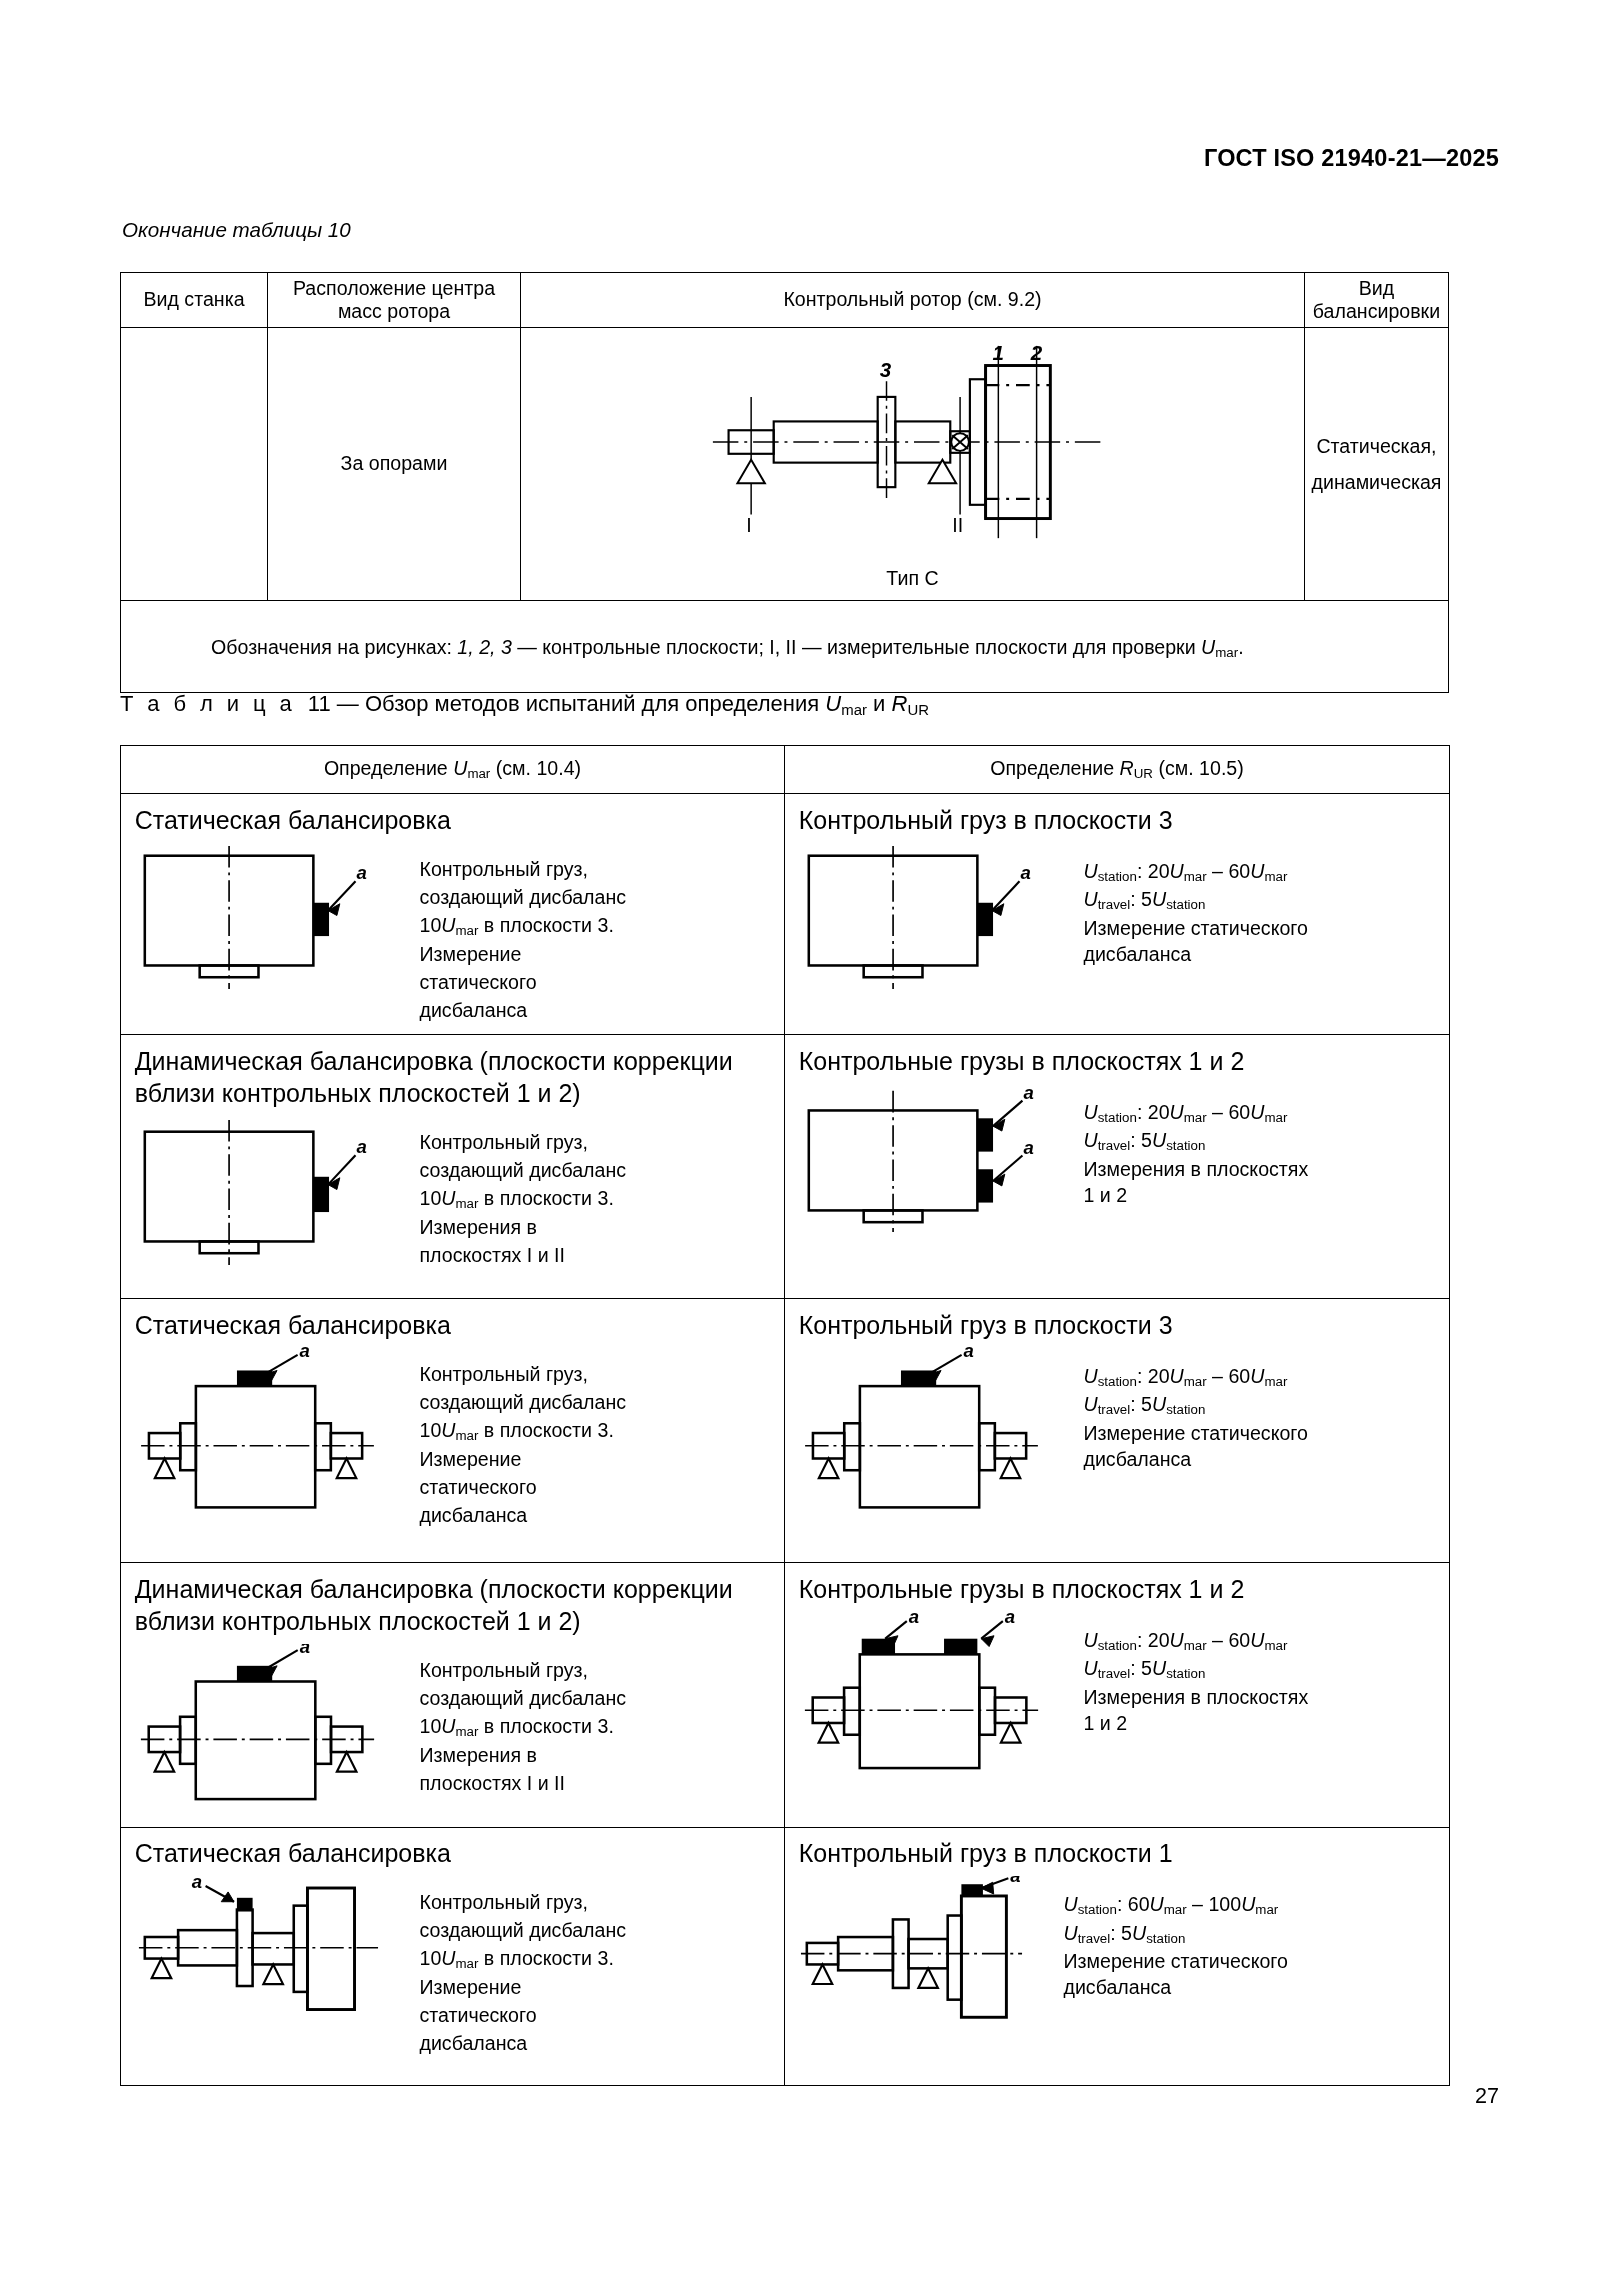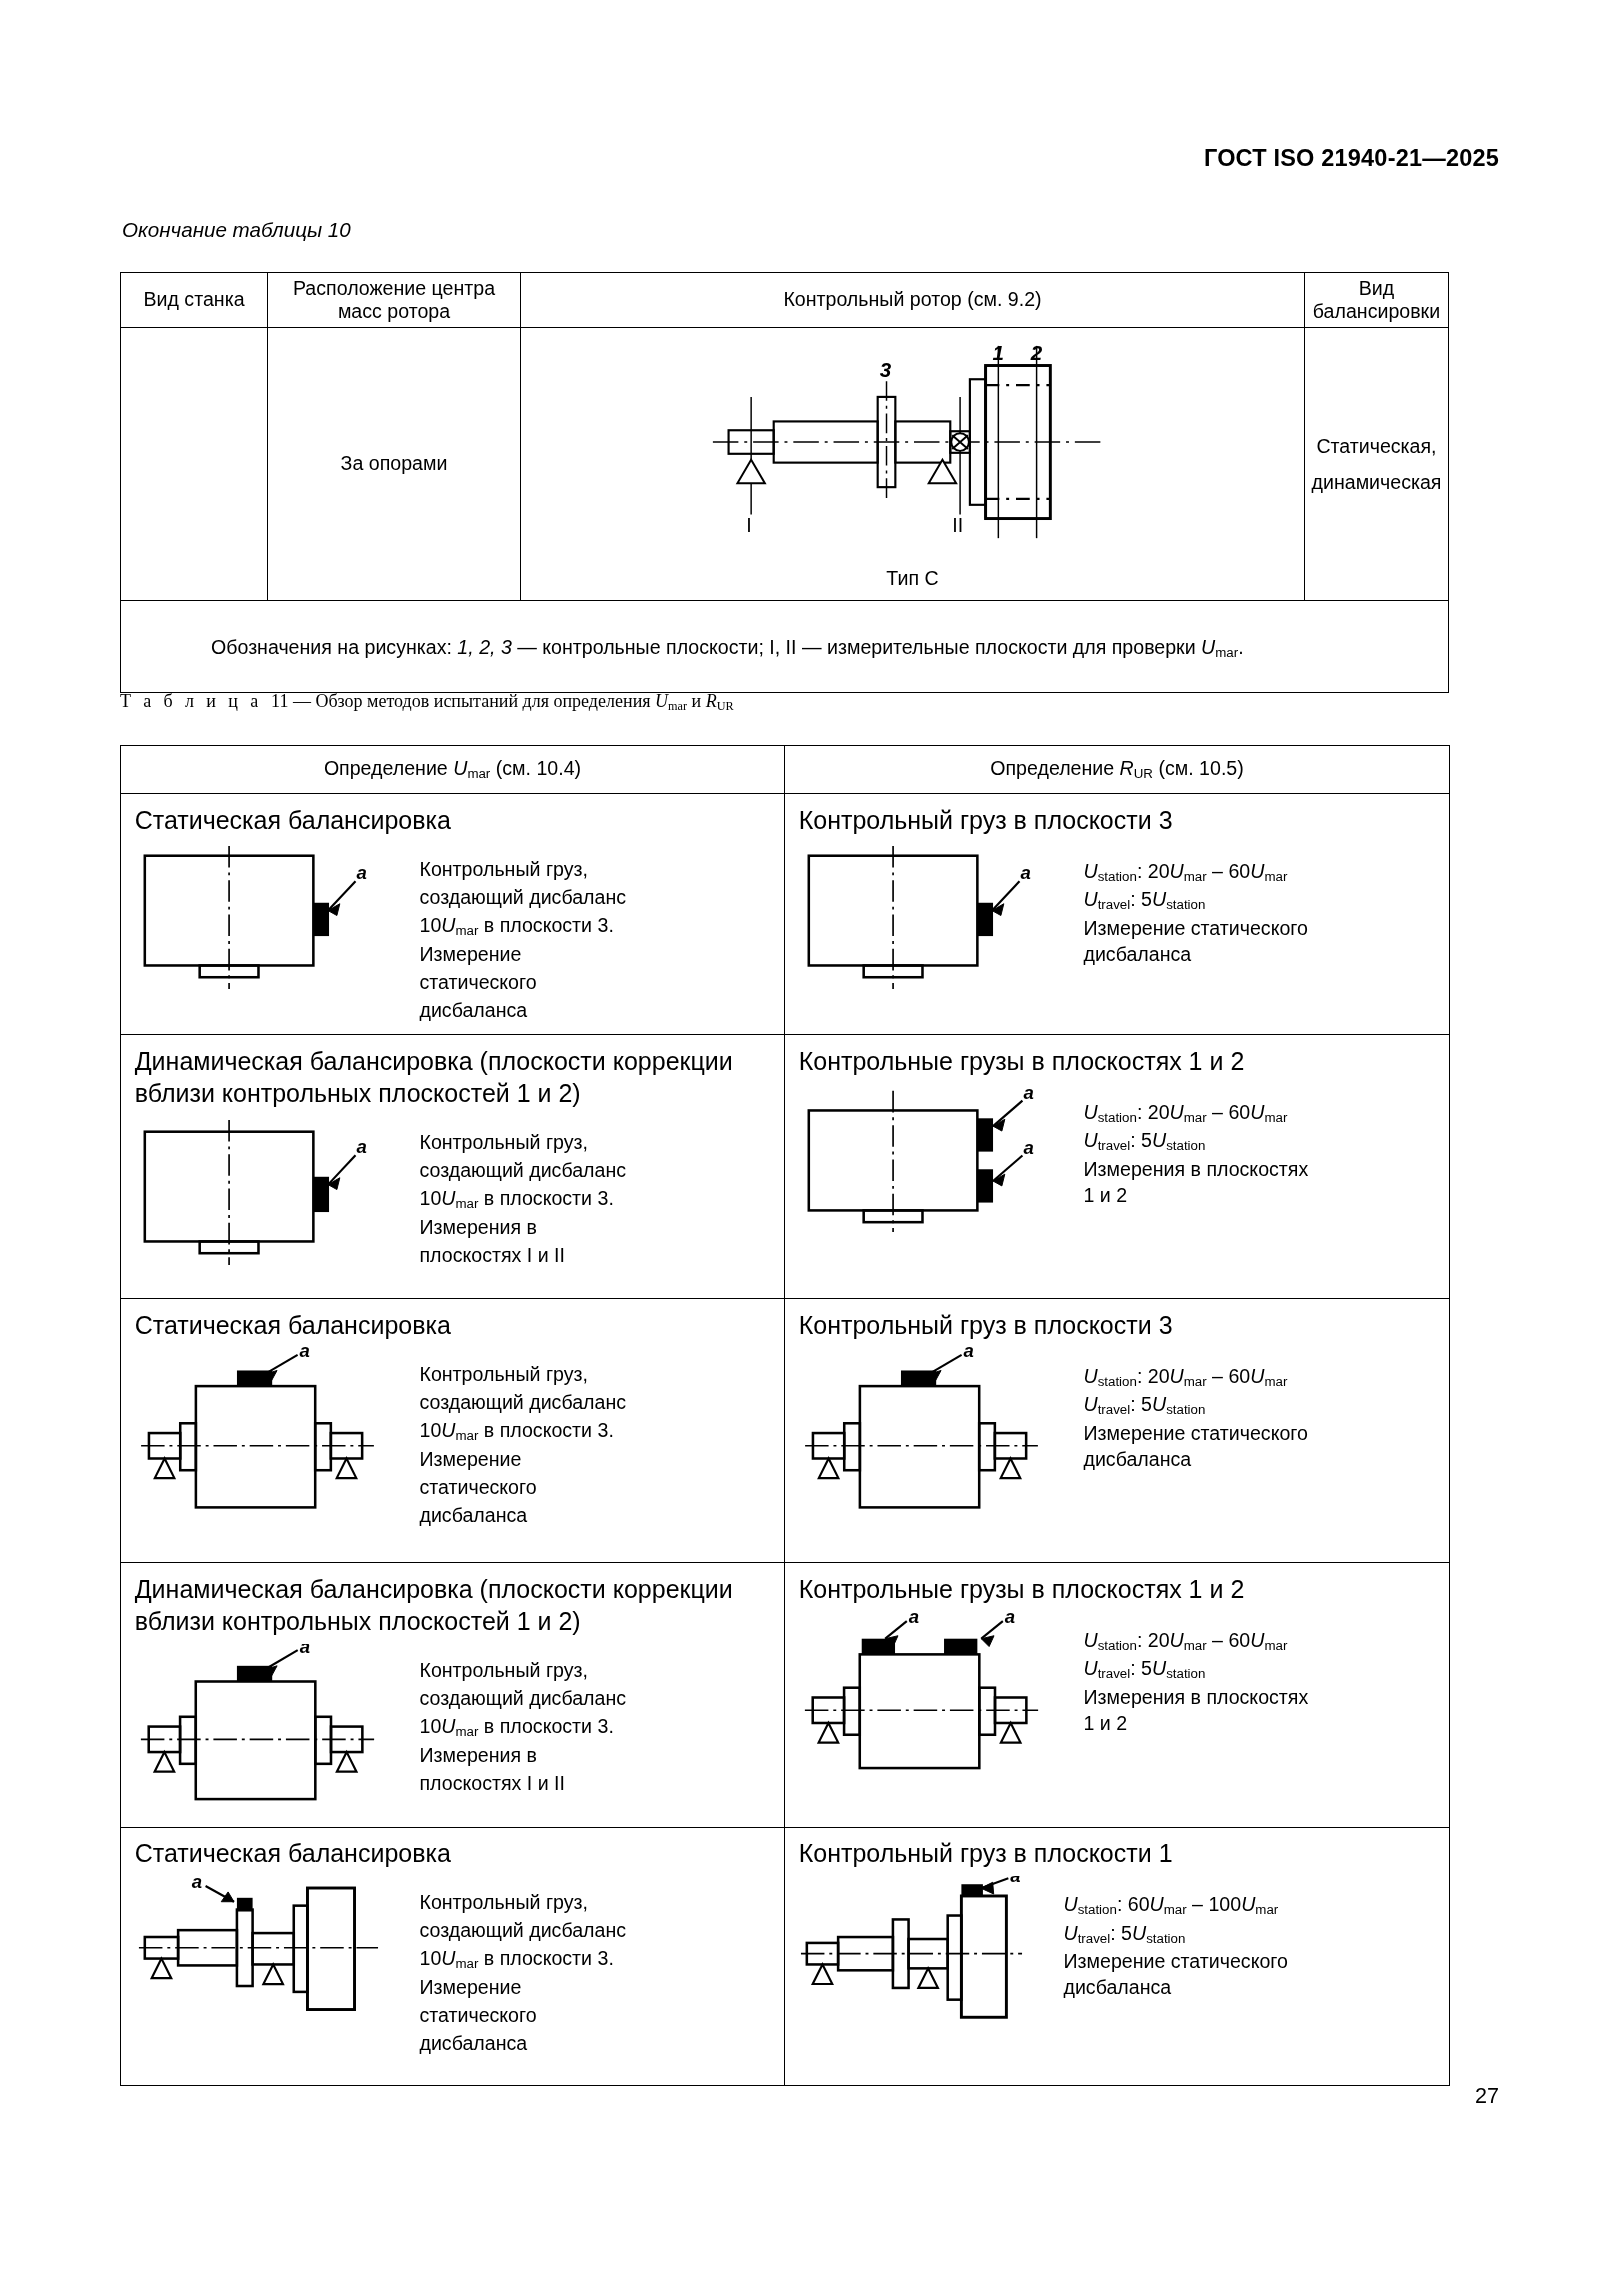--- a/index.html
+++ b/index.html
@@ -70,23 +70,22 @@
     padding: 9.8px 13.7px 7.8px 39px;
     font-size: 19.6px;
     line-height: 1.45;
   }
   .t10 .note-row .note-indent { display: inline; }
   
   .t11-caption {
     position: absolute;
     top: 691px;
     left: 120px;
-    font-size: 18px;
+    font-size: 22px;
     white-space: nowrap;
-    font-family: Liberation Serif, serif;
   }
   .t11-caption .sp { letter-spacing: 3.9px; }
   
   .t11 {
     position: absolute;
     top: 745px;
     left: 120px;
     width: 1328px;
     border-collapse: collapse;
     table-layout: fixed;

